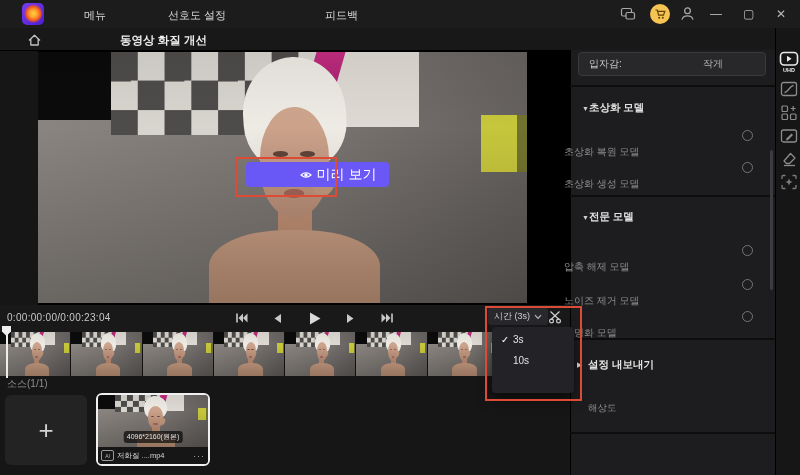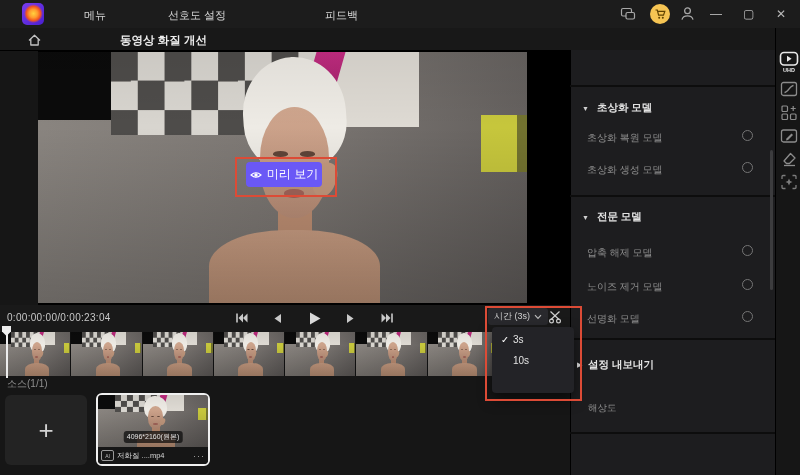--- a/index.html
+++ b/index.html
@@ -37,22 +37,22 @@
   .sc-eye{position:absolute;width:22%;height:5%;background:#5f4438;border-radius:50%;top:40%;}
   .sc-eye.l{left:18%;} .sc-eye.r{left:58%;}
   .sc-lips{position:absolute;left:34%;top:74%;width:30%;height:8%;background:#a4655a;border-radius:45%;}
   .sc-neck{position:absolute;left:49%;top:58%;width:7%;height:16%;background:#c09074;}
   .sc-body{position:absolute;left:35%;top:71%;width:35%;height:32%;background:linear-gradient(#cb9f84,#c09478);border-radius:45% 45% 0 0;}
   .sc-hand{position:absolute;left:56.5%;top:44%;width:4.5%;height:14%;background:#c49a7f;border-radius:45%;transform:rotate(20deg);}
   .sc-vig{position:absolute;inset:0;background:linear-gradient(180deg,rgba(0,0,0,.06) 0%,rgba(0,0,0,0) 30%,rgba(0,0,0,.22) 100%);}
 
   
   .hl-box{position:absolute;border:2px solid #dc4b36;z-index:60;pointer-events:none;}
-  .btn-preview{position:absolute;left:246px;top:162px;width:76px;height:25px;background:#6a58f6;border-radius:4px;
-    display:flex;align-items:center;justify-content:center;gap:5px;font-size:12px;color:#fff;z-index:55;}
+  .btn-preview{position:absolute;left:246px;top:162px;width:102px;height:25px;background:#6a58f6;border-radius:4px;
+    display:flex;align-items:center;justify-content:center;gap:5px;font-size:14px;color:#fff;z-index:55;padding-left:41px;}
 
   
   .tl-bar{position:absolute;left:0;top:305px;width:570px;height:27px;background:#191919;}
   .timecode{position:absolute;left:7px;top:312px;font-size:10px;color:#c8c8c8;letter-spacing:.3px;}
   .tl-controls{position:absolute;left:230px;top:306px;width:168px;height:24px;display:flex;align-items:center;justify-content:space-between;}
   .tl-btn{display:flex;align-items:center;justify-content:center;width:22px;height:22px;}
   .dur-btn{position:absolute;left:488px;top:308px;height:17px;padding:0 6px;display:flex;align-items:center;gap:4px;
     background:#29292d;border-radius:3px;font-size:9px;color:#cfcfcf;z-index:45;}
   .scissors-btn{position:absolute;left:546px;top:308px;width:18px;height:17px;display:flex;align-items:center;justify-content:center;z-index:45;}
 
@@ -80,24 +80,24 @@
   .ai-tag{width:11px;height:9px;border:1px solid #9a9a9a;border-radius:2px;font-size:5px;color:#bbb;display:flex;align-items:center;justify-content:center;flex:none;}
   .clip-name{font-size:7.5px;color:#d5d5d5;white-space:nowrap;overflow:hidden;flex:1;}
   .clip-more{font-size:9px;color:#aaa;letter-spacing:1px;flex:none;}
 
   
   .sidebar{position:absolute;left:570px;top:50px;width:205px;height:425px;background:#1d1d1f;border-left:1px solid #000;box-sizing:border-box;}
   .particle-box{position:absolute;left:578px;top:52px;width:188px;height:24px;background:#28282a;border:1px solid #3a3a3c;border-radius:4px;
     display:flex;align-items:center;padding:0 10px;box-sizing:border-box;font-size:10px;}
   .particle-box .lab{color:#c8c8c8;} .particle-box .val{margin-left:auto;margin-right:32px;color:#b2b2b2;}
   .side-div{position:absolute;left:570px;width:205px;height:2px;background:#0d0d0d;}
-  .sec-title{position:absolute;left:582px;display:flex;align-items:center;gap:8px;}
+  .sec-title{position:absolute;left:582px;display:flex;align-items:center;gap:0;}
   .sec-arrow{font-size:7px;color:#cfcfcf;}
   .sec-label{font-size:10.5px;font-weight:bold;color:#e2e2e2;}
-  .side-item{position:absolute;left:587px;font-size:10px;color:#8d8d8d;}
+  .side-item{position:absolute;left:564px;font-size:10px;color:#8d8d8d;margin-top:14px;}
   .radio{position:absolute;left:742px;width:11px;height:11px;border:1.5px solid #757575;border-radius:50%;box-sizing:border-box;}
   .exp-arrow{position:absolute;left:577px;font-size:7px;color:#e0e0e0;}
   .exp-title{position:absolute;left:588px;font-size:10.5px;font-weight:bold;color:#e2e2e2;}
   .res-label{position:absolute;left:588px;font-size:9.5px;color:#8d8d8d;}
   .res-select{position:absolute;left:588px;top:403px;width:166px;height:22px;background:#2b2b2e;border-radius:4px;
     display:flex;align-items:center;padding:0 10px;box-sizing:border-box;font-size:10px;color:#d2d2d2;}
   .res-select .chev{margin-left:auto;}
   .btn-export{position:absolute;left:577px;top:441px;width:188px;height:26px;background:#6a58f6;border-radius:4px;
     display:flex;align-items:center;justify-content:center;font-size:11px;color:#fff;}
   .side-scroll{position:absolute;left:770px;top:150px;width:3px;height:140px;background:#3c3c3e;border-radius:2px;}
@@ -444,20 +444,24 @@
     <span class="clip-badge">4096*2160(원본)</span>
     <div class="clip-bottom">
       <span class="ai-tag">AI</span>
       <span class="clip-name">저화질 ....mp4</span>
       <span class="clip-more">···</span>
     </div>
   </div>
 
   <div class="sidebar"></div>
 
+  <div class="particle-box">
+    <span class="lab">입자감:</span>
+    <span class="val">작게</span>
+  </div>
   <div class="side-div" style="top:85px"></div>
 
   <div class="sec-title" style="top:101px">
     <span class="sec-arrow">▼</span>
     <span class="sec-label">초상화 모델</span>
   </div>
   <span class="side-item" style="top:131px">초상화 복원 모델</span>
   <span class="radio" style="top:130px"></span>
   <span class="side-item" style="top:163px">초상화 생성 모델</span>
   <span class="radio" style="top:162px"></span>

